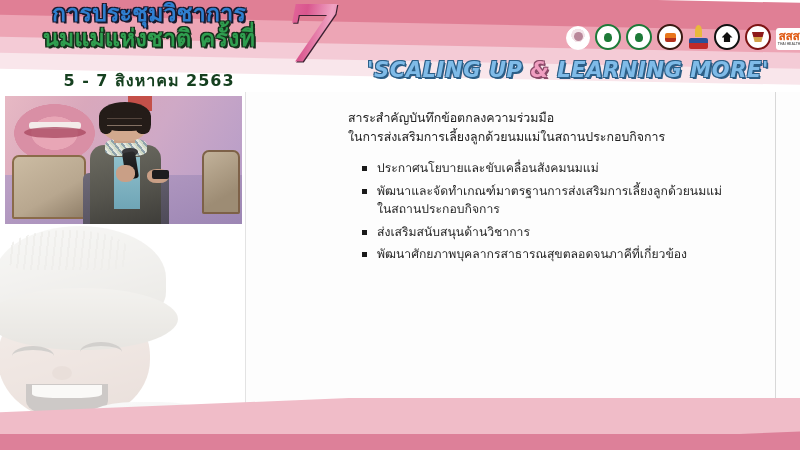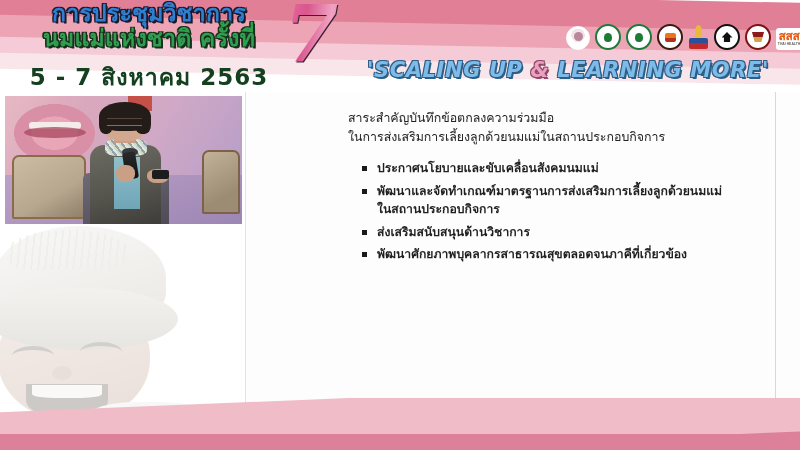--- a/index.html
+++ b/index.html
@@ -28,21 +28,21 @@
   .title-block{position:absolute;left:14px;top:2px;width:270px;text-align:center;}
   .t-line{
     font-family:"DejaVu Sans",sans-serif;
     font-weight:bold;line-height:1.02;letter-spacing:.3px;
     white-space:nowrap;
   }
   .t1{font-size:23px;color:#2f7fd0;
       text-shadow:-1.3px -1.3px 0 #1a1a2e,1.3px -1.3px 0 #1a1a2e,-1.3px 1.3px 0 #1a1a2e,1.3px 1.3px 0 #1a1a2e,2px 2px 0 #1a1a2e;}
   .t2{font-size:23px;color:#2f9e4f;margin-top:2px;
       text-shadow:-1.3px -1.3px 0 #16301c,1.3px -1.3px 0 #16301c,-1.3px 1.3px 0 #16301c,1.3px 1.3px 0 #16301c,2px 2px 0 #16301c;}
-  .t3{font-size:23px;color:#15401f;margin-top:8px;font-weight:bold;letter-spacing:1px;
+  .t3{font-size:16px;color:#15401f;margin-top:17px;font-weight:bold;letter-spacing:1px;
       font-family:"DejaVu Sans",sans-serif;}
 
   .seven{
     position:absolute;left:284px;top:-4px;
     font-family:"DejaVu Serif",serif;
     font-size:78px;font-weight:bold;font-style:italic;
     background:linear-gradient(100deg,#e86ea0 0%,#d9568e 38%,#f0a3c3 75%,#e07ba8 100%);
     -webkit-background-clip:text;background-clip:text;color:transparent;
     text-shadow:none;line-height:1;
     filter:drop-shadow(1.4px 1.4px 0 #3a2030);
@@ -162,21 +162,21 @@
   .wm-shoulder{position:absolute;left:86px;top:176px;width:140px;height:60px;border-radius:40% 40% 0 0;
          background:linear-gradient(160deg,#ececec,#dadada);}
 
   .divider{position:absolute;left:245px;top:0;width:1px;height:358px;background:#e3e3e3;}
   .divider2{position:absolute;left:775px;top:-92px;width:1px;height:450px;background:#d8d8d8;}
 
   
   .content{position:absolute;left:252px;top:0;width:520px;height:358px;padding:16px 10px 8px 96px;box-sizing:border-box;}
   .lead{font-family:"DejaVu Sans",sans-serif;font-size:12.4px;color:#222;line-height:1.55;}
   .lead div{white-space:nowrap;}
-  ul.bul{list-style:none;margin:14px 0 0 0;padding:0 0 0 14px;font-weight:bold;}
+  ul.bul{list-style:none;margin:14px 0 0 0;padding:0 0 0 14px;}
   ul.bul li{
     position:relative;padding-left:15px;margin-bottom:5px;
     font-family:"DejaVu Sans",sans-serif;font-size:12.2px;color:#1f1f1f;line-height:1.45;
     max-width:350px;
   }
   ul.bul li::before{
     content:"";position:absolute;left:0;top:6px;width:5px;height:5px;background:#1a1a1a;
   }
 
   

